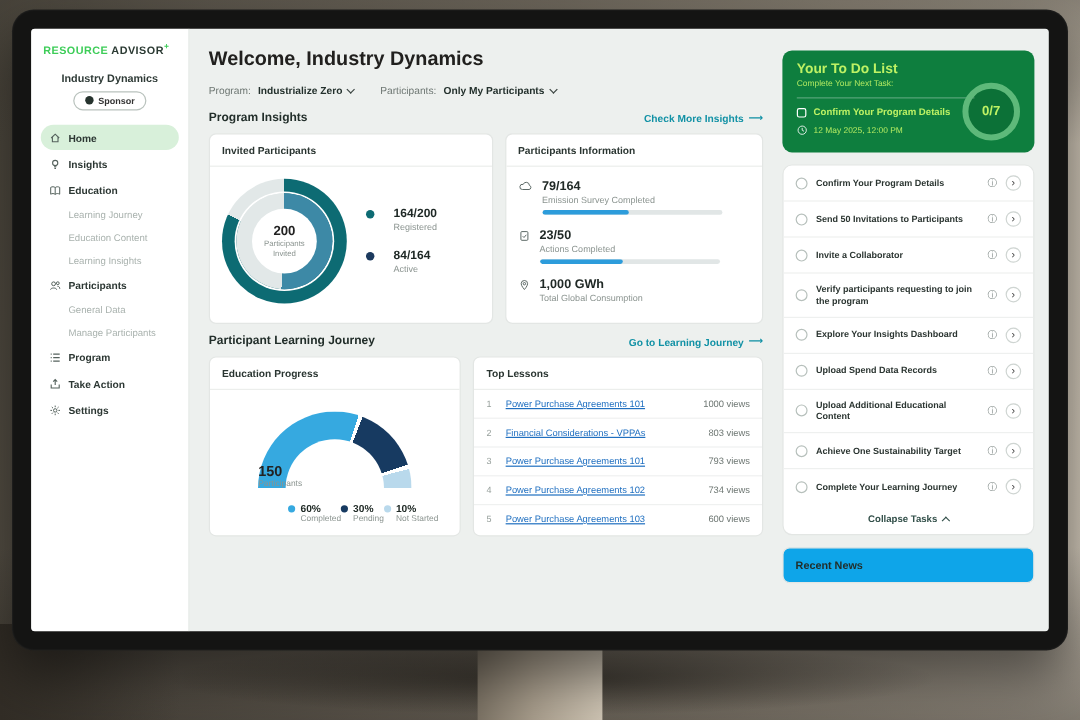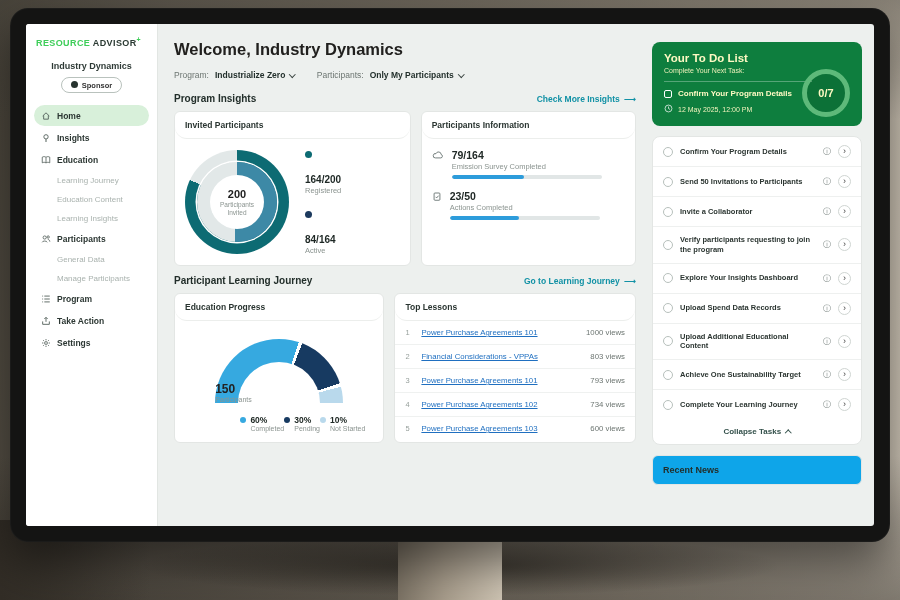--- a/index.html
+++ b/index.html
@@ -33,33 +33,33 @@
   .page-title{font-size:16.5px;font-weight:bold;color:#21201e;margin:2px 0 11px;}
   .filters{display:flex;align-items:center;gap:6px;font-size:8.5px;color:#6d7672;margin-bottom:13px;}
   .fselect{background:none;border:none;font-family:inherit;font-size:8.5px;font-weight:bold;color:#23302c;display:flex;align-items:center;gap:5px;margin-right:16px;cursor:pointer;}
   .chev{width:4.5px;height:4.5px;border-right:1.3px solid #3a4440;border-bottom:1.3px solid #3a4440;transform:rotate(45deg);display:inline-block;margin-top:-2px;}
   .chev-up{width:4.5px;height:4.5px;border-right:1.3px solid #33504a;border-bottom:1.3px solid #33504a;transform:rotate(-135deg);display:inline-block;margin-top:3px;}
   .sec-row{display:flex;align-items:center;justify-content:space-between;margin:4px 0 7px;}
   .sec-title{font-size:10px;font-weight:bold;color:#222e2a;}
   .sec-link{font-size:8.5px;font-weight:bold;color:#1191a5;display:flex;gap:4px;align-items:center;cursor:pointer;text-decoration:none;}
   .cards-row{display:flex;gap:10px;margin-bottom:9px;}
   .card{background:#fff;border:1px solid #e3e6e4;border-radius:6px;min-width:0;}
-  .card-h{font-size:8.5px;font-weight:bold;color:#2a3531;padding:8px 10px;border-bottom:1px solid #eceeec;border-radius:12px;}
+  .card-h{font-size:8.5px;font-weight:bold;color:#2a3531;padding:8px 10px;border-bottom:1px solid #eceeec;}
   .card-b{padding:10px;}
 
   
   .donut{position:relative;width:104px;height:104px;flex:none;}
   .ring{position:absolute;border-radius:50%;}
   .ring.outer{inset:0;}
   .ring.inner{inset:12px;box-shadow:0 0 0 1.5px #fff;}
   .hole{position:absolute;inset:25px;background:#fff;border-radius:50%;display:flex;flex-direction:column;align-items:center;justify-content:center;text-align:center;}
   .hval{font-size:11px;font-weight:bold;color:#222;}
   .hlab{font-size:6.5px;color:#8b9490;width:46px;line-height:1.2;margin-top:1px;}
   .dlegend{display:flex;flex-direction:column;gap:14px;margin-left:16px;justify-content:center;}
-  .litem{display:flex;gap:16px;flex-direction:column;}
+  .litem{display:flex;gap:16px;}
   .ldot{width:7px;height:7px;border-radius:50%;margin-top:2px;flex:none;background:#999;}
   .lval{font-size:10px;font-weight:bold;color:#1d2724;}
   .llab{font-size:7.5px;color:#8b9490;margin-top:1px;}
 
   
   .info-row{display:flex;gap:8px;margin-bottom:11px;align-items:flex-start;}
   .iico{color:#5c6966;flex:none;margin-top:1px;display:flex;}
   .ival{font-size:10.5px;font-weight:bold;color:#202926;}
   .ilab{font-size:7.5px;color:#8b9490;margin:1px 0 4px;}
   .pbar{width:150px;height:4px;border-radius:2px;background:#e1e6e6;overflow:hidden;}
@@ -80,21 +80,21 @@
 
   
   .lesson{display:flex;align-items:center;gap:8px;padding:7px 10px;border-bottom:1px solid #eff1f0;}
   .lesson:last-child{border-bottom:none;}
   .lnum{font-size:7.5px;color:#97a09c;width:8px;flex:none;}
   .ltitle{font-size:7.8px;color:#1f6fc0;text-decoration:underline;flex:1;cursor:pointer;min-width:0;}
   .lviews{font-size:7.8px;color:#6d7672;white-space:nowrap;}
 
   
   .rpanel{width:226px;flex:none;padding:18px 12px 0 4px;display:flex;flex-direction:column;}
-  .todo-green{background:#0e7e3e;border-radius:8px;color:#fef9c3;padding:10px 12px 12px;position:relative;}
+  .todo-green{background:#0e7e3e;border-radius:8px;color:#bef264;padding:10px 12px 12px;position:relative;}
   .tg-title{font-size:11.5px;font-weight:bold;margin-bottom:3px;}
   .tg-sub{font-size:7px;opacity:.92;margin-bottom:7px;}
   .tg-task{display:flex;gap:6px;align-items:center;font-size:8px;font-weight:bold;border-top:1px solid rgba(255,255,255,.3);padding-top:7px;width:148px;}
   .cbx{width:8px;height:8px;border:1.2px solid #fff;border-radius:2px;flex:none;}
   .tg-due{display:flex;gap:5px;align-items:center;font-size:7px;margin-top:6px;opacity:.95;}
   .tg-ring{position:absolute;right:12px;top:27px;width:48px;height:48px;border-radius:50%;border:5px solid #5eb97a;background:rgba(0,0,0,.1);display:flex;align-items:center;justify-content:center;font-size:11px;font-weight:bold;}
 
   .tasks-card{background:#fff;border:1px solid #e3e6e4;border-radius:8px;margin-top:10px;}
   .task-row{display:flex;align-items:center;gap:7px;padding:8px 10px;border-bottom:1px solid #eef0ef;cursor:pointer;}
   .t-cbx{width:10px;height:10px;border:1px solid #b7c0bc;border-radius:50%;flex:none;}
@@ -283,20 +283,32 @@
                   </svg>
                 </span>
             <span>
               <div class="ival">23/50</div>
               <div class="ilab">Actions Completed</div>
               <div class="pbar">
                     <div class="pfill" style="width: 46%;"></div>
                   </div>
             </span>
           </div>
+          <div class="info-row" style="margin-bottom:2px">
+            <span class="iico">
+                  <svg viewBox="0 0 12 12" width="10" height="11">
+                    <path d="M6 1.5 a3.2 3.2 0 0 1 3.2 3.2 C9.2 7 6 10.5 6 10.5 S2.8 7 2.8 4.7 A3.2 3.2 0 0 1 6 1.5 Z" fill="none" stroke="currentColor" stroke-width="1"></path>
+                    <circle cx="6" cy="4.7" r="1.2" fill="none" stroke="currentColor" stroke-width="1"></circle>
+                  </svg>
+                </span>
+            <span>
+              <div class="ival">1,000 GWh</div>
+              <div class="ilab">Total Global Consumption</div>
+            </span>
+          </div>
         </div>
       </section>
     </div>
 
     <div class="sec-row">
       <div class="sec-title">Participant Learning Journey</div>
       <a class="sec-link">
         <span>Go to Learning Journey</span>
         <span>⟶</span>
       </a>

